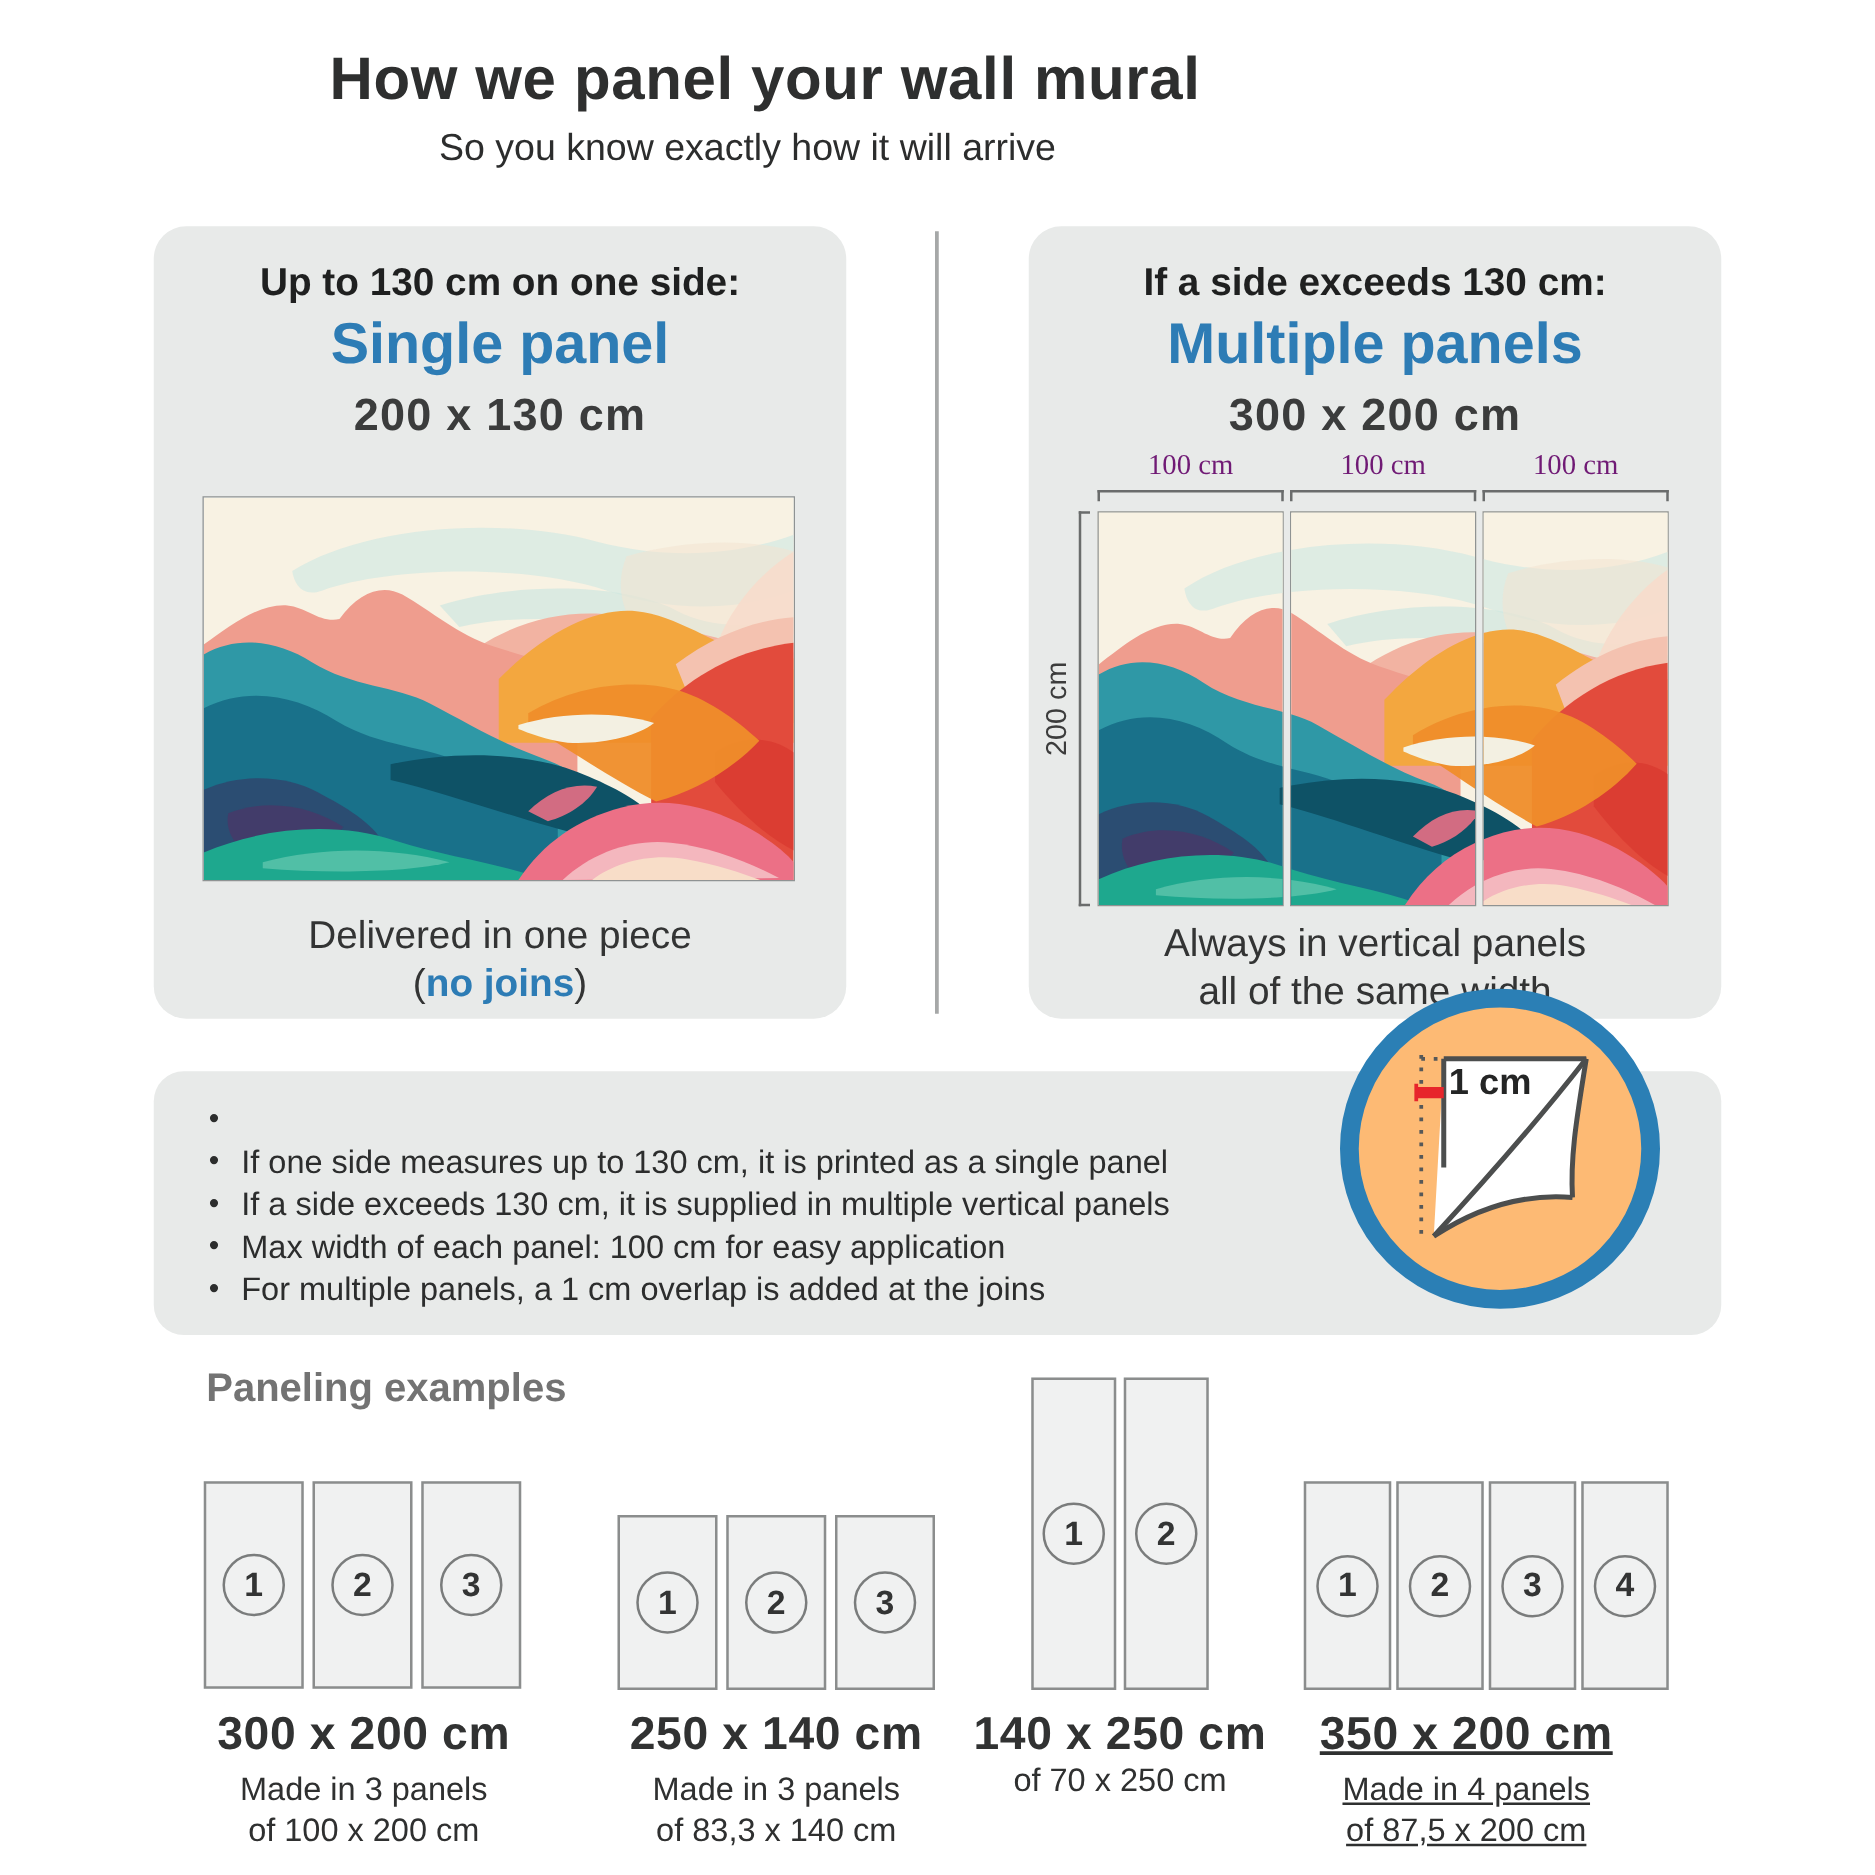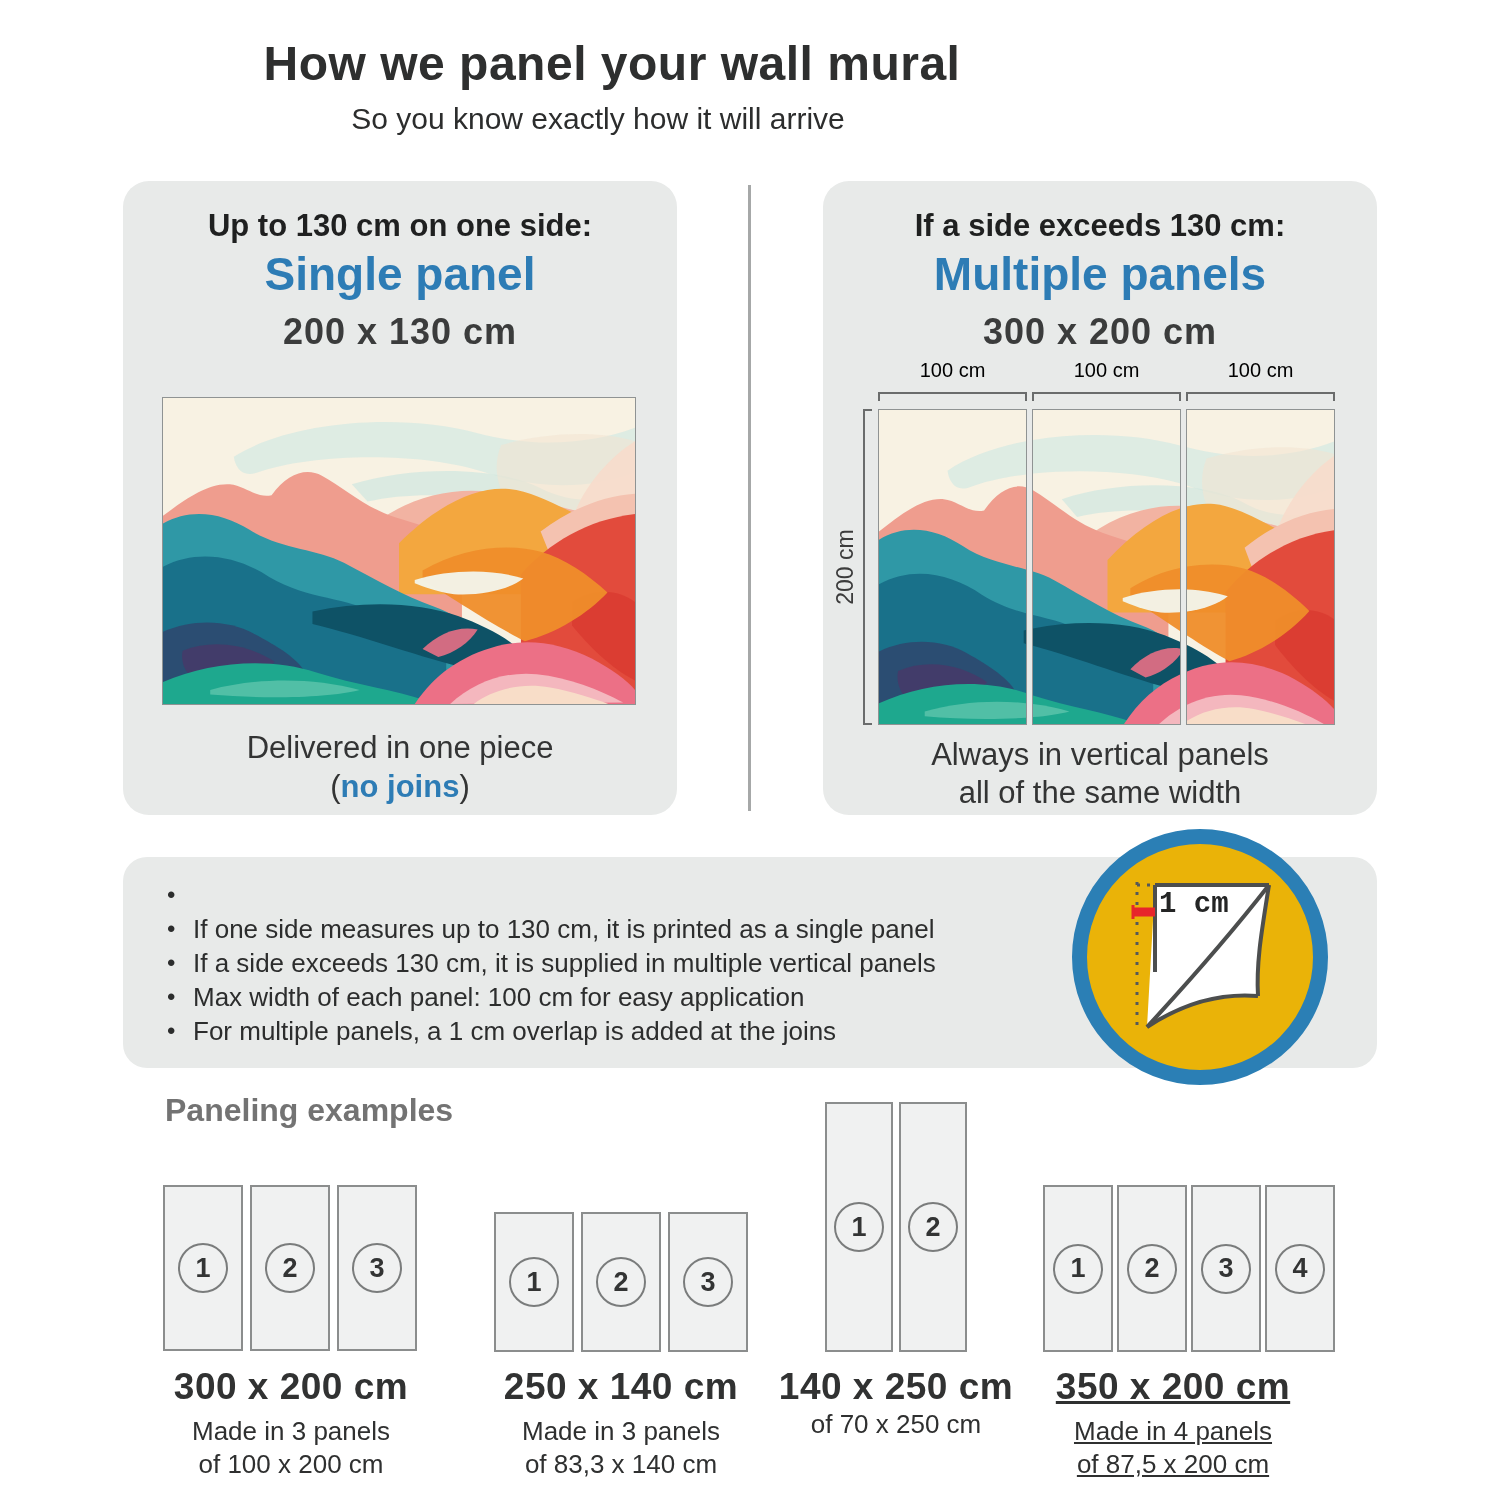--- a/index.html
+++ b/index.html
@@ -23,38 +23,38 @@
 
   .mural-frame{position:absolute;left:39px;top:216px;width:474px;height:308px;border:1px solid #8f9393;box-sizing:border-box;overflow:hidden;}
   .mural-frame svg{display:block;width:100%;height:100%;}
 
   .caption{position:absolute;left:0;width:100%;text-align:center;font-size:31px;color:#333434;}
   .cap1-left{top:549px;} .cap2-left{top:588px;}
   .cap1-right{top:556px;} .cap2-right{top:594px;}
   .blue-inline{font-weight:bold;}
 
   
-  .wlabel{position:absolute;top:178px;width:149px;text-align:center;font-size:20px;color:#000000;}
+  .wlabel{position:absolute;top:178px;width:149px;text-align:center;font-size:23px;color:#701a75;font-family:Liberation Serif, serif;}
   .wbracket{position:absolute;top:211px;width:149px;height:9px;border-top:2px solid #6a6c6c;border-left:2px solid #6a6c6c;border-right:2px solid #6a6c6c;box-sizing:border-box;}
   .hbracket{position:absolute;left:40px;top:228px;width:9px;height:316px;border-left:2px solid #6a6c6c;border-top:2px solid #6a6c6c;border-bottom:2px solid #6a6c6c;box-sizing:border-box;}
   .hlabel{position:absolute;left:-53px;top:373px;width:150px;height:26px;text-align:center;font-size:23px;color:#3c3c3c;transform:rotate(-90deg);}
 
   .mpanel{position:absolute;top:228px;width:149px;height:316px;border:1px solid #8f9393;box-sizing:border-box;overflow:hidden;background:#f8f2e3;}
   .mpanel svg{position:absolute;top:0;width:457px;height:316px;}
   .mp0{left:55px;} .mp1{left:209px;} .mp2{left:363px;}
   .mp0 svg{left:0;} .mp1 svg{left:-154px;} .mp2 svg{left:-308px;}
 
   
   .infobox{left:123px;top:857px;width:1254px;height:211px;background:#e8eae9;border-radius:24px;}
   .bullets{position:absolute;left:44px;top:21px;}
   .bullet-row{display:flex;align-items:flex-start;font-size:26px;color:#2c2d2d;line-height:34px;}
   .bullet-dot{width:26px;font-size:24px;color:#2c2d2d;}
 
   
-  .overlap-circle{left:1072px;top:829px;width:226px;height:226px;border:15px solid #2b7fb5;border-radius:50%;background:#eab308;font-family:Liberation Mono, monospace;}
+  .overlap-circle{left:1072px;top:791px;width:226px;height:226px;border:15px solid #2b7fb5;border-radius:50%;background:#fdba74;}
   .overlap-circle svg{position:absolute;left:0;top:0;width:226px;height:226px;}
   .overlap-label{position:absolute;left:72px;top:44px;font-size:29px;font-weight:bold;color:#242525;}
 
   
   .examples-heading{left:165px;top:1092px;font-size:32px;font-weight:bold;}
   .ex-row{position:absolute;display:flex;}
   .expanel{background:#f0f1f1;border:2px solid #8b8d8d;box-sizing:border-box;display:flex;align-items:center;justify-content:center;}
   .numcircle{display:flex;align-items:center;justify-content:center;width:50px;height:50px;border:2px solid #7a7c7c;border-radius:50%;font-size:27px;font-weight:bold;color:#333434;box-sizing:border-box;}
   .ex1{left:163px;top:1185px;gap:7px;} .ex1 .expanel{width:80px;height:166px;}
   .ex2{left:494px;top:1212px;gap:7px;} .ex2 .expanel{width:80px;height:140px;}

